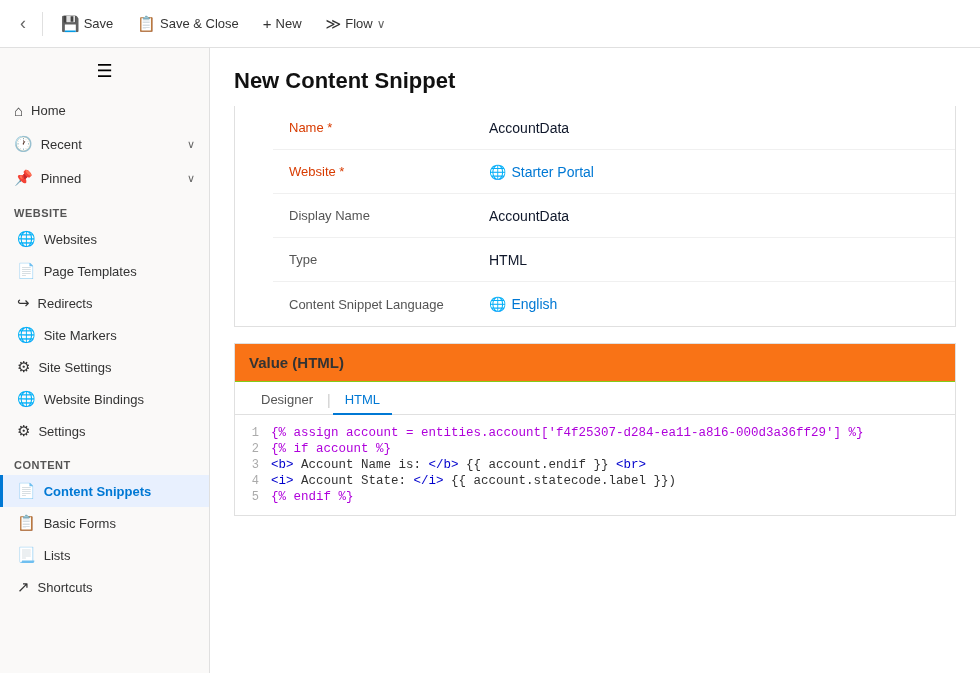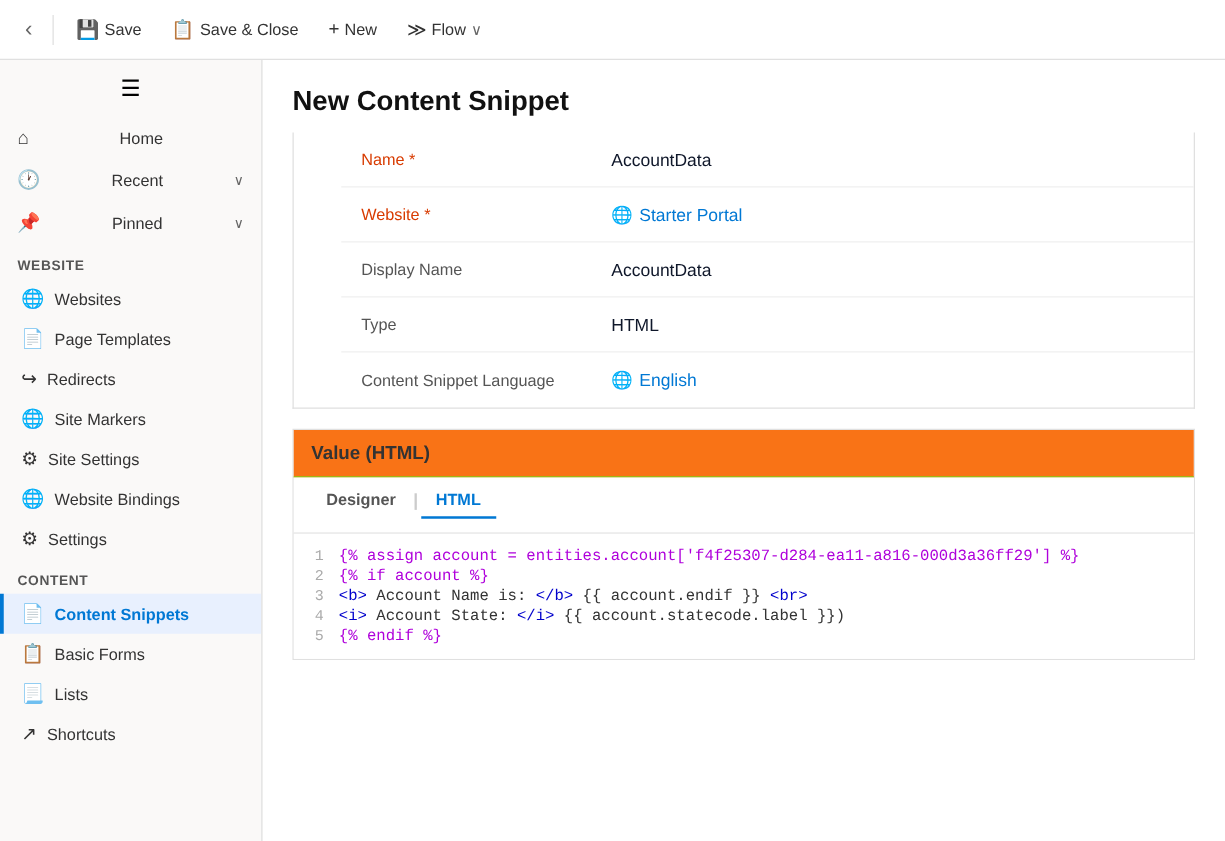--- a/index.html
+++ b/index.html
@@ -29,21 +29,21 @@
       overflow-y: auto; flex-shrink: 0; display: flex; flex-direction: column;
     }
     .sidebar-hamburger {
       padding: 12px 14px; border: none; background: transparent; cursor: pointer; font-size: 18px;
     }
     .sidebar-section-header {
       display: flex; align-items: center; padding: 8px 14px; gap: 8px;
       cursor: pointer; color: #333; font-size: 13px; border: none; background: transparent; width: 100%;
     }
     .sidebar-icon { font-size: 15px; }
-    .sidebar-label { flex: 1; text-align: center; }
+    .sidebar-label { flex: 1; text-align: left; }
     .sidebar-caret { font-size: 11px; color: #666; }
     .sidebar-group-title {
       padding: 12px 14px 4px; font-size: 11px; font-weight: 700; color: #555; text-transform: uppercase; letter-spacing: 0.5px;
     }
     .sidebar-item {
       display: flex; align-items: center; padding: 7px 14px; gap: 8px;
       cursor: pointer; color: #333; font-size: 13px; border-left: 3px solid transparent;
     }
     .sidebar-item.active {
       background: #e8f0fe; border-left: 3px solid #0078d4; color: #0078d4; font-weight: 600;
@@ -76,21 +76,21 @@
     .form-row:last-child { border-bottom: none; }
     .form-label { width: 200px; color: #d83b01; font-size: 13px; flex-shrink: 0; }
     .form-label.no-req { color: #555; }
     .form-required { color: #d83b01; margin-right: 6px; }
     .form-value { color: #0f172a; font-size: 14px; }
     .form-value.link { color: #0078d4; cursor: pointer; display: flex; align-items: center; gap: 5px; }
 
     
     .value-section { margin: 16px 24px 16px; border: 1px solid #e0e0e0; }
     .value-header { padding: 10px 14px; font-size: 15px; font-weight: 600; color: #333; background: #f97316; border-bottom: 1px solid #84cc16; }
-    .value-tabs { display: flex; align-items: center; padding: 4px 14px 12px; border-bottom: 1px solid #e0e0e0; background: #fff; gap: 0; font-weight: bold; }
+    .value-tabs { display: flex; align-items: center; padding: 4px 14px 0; border-bottom: 1px solid #e0e0e0; background: #fff; gap: 0; }
     .value-tab { padding: 6px 12px; font-size: 13px; color: #555; cursor: pointer; border-bottom: 2px solid transparent; margin-bottom: -1px; }
     .value-tab.active { color: #0078d4; border-bottom: 2px solid #0078d4; }
     .value-tab-sep { color: #ccc; margin: 0 2px; }
     .code-editor { background: #fff; padding: 10px 0; font-family: 'Consolas', 'Courier New', monospace; font-size: 12.5px; }
     .code-line { display: flex; align-items: flex-start; padding: 1px 0; }
     .line-num { width: 36px; text-align: right; color: #aaa; padding-right: 12px; flex-shrink: 0; user-select: none; font-size: 12px; }
     .line-code { color: #333; white-space: pre; }
     .code-tag { color: #0000cc; }
     .code-keyword { color: #af00db; }
     .code-text { color: #333; }

